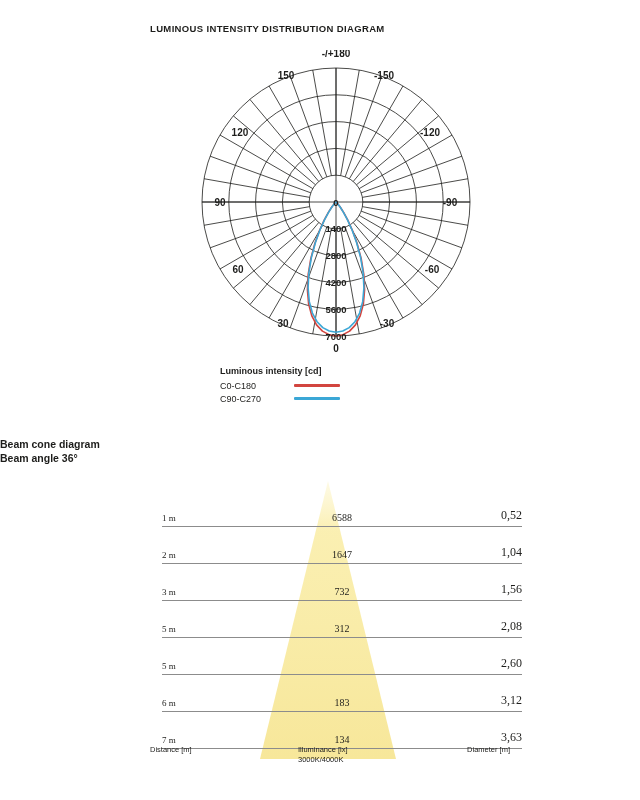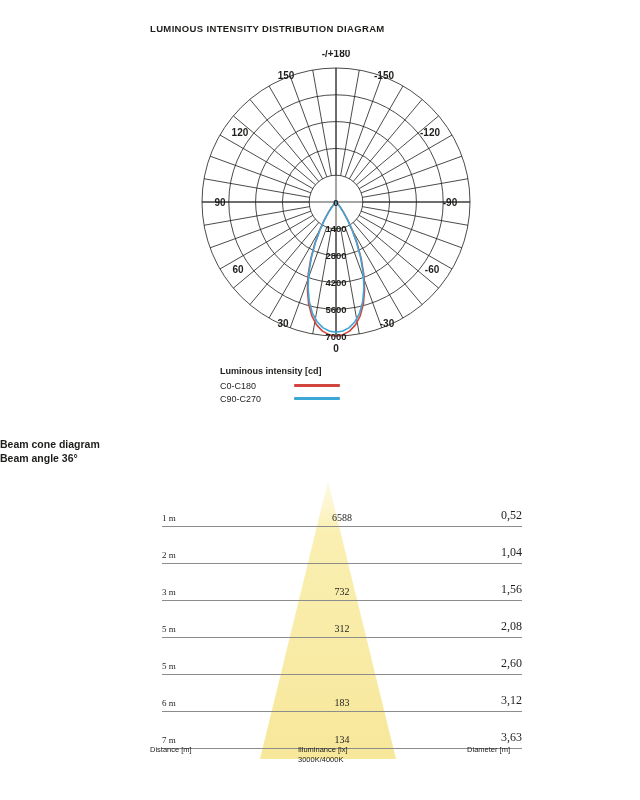--- a/index.html
+++ b/index.html
@@ -169,20 +169,21 @@
   <div class="table">
     <div id="rows-host">
         <div class="trow" style="top: 31px;">
           <div class="c-dist">1 m</div>
           <div class="c-illum">6588</div>
           <div class="c-diam">0,52</div>
           <div class="rule"></div>
         </div>
         <div class="trow" style="top: 68px;">
           <div class="c-dist">2 m</div>
+          <div class="c-illum">1647</div>
           <div class="c-diam">1,04</div>
           <div class="rule"></div>
         </div>
         <div class="trow" style="top: 105px;">
           <div class="c-dist">3 m</div>
           <div class="c-illum">732</div>
           <div class="c-diam">1,56</div>
           <div class="rule"></div>
         </div>
         <div class="trow" style="top: 142px;">

